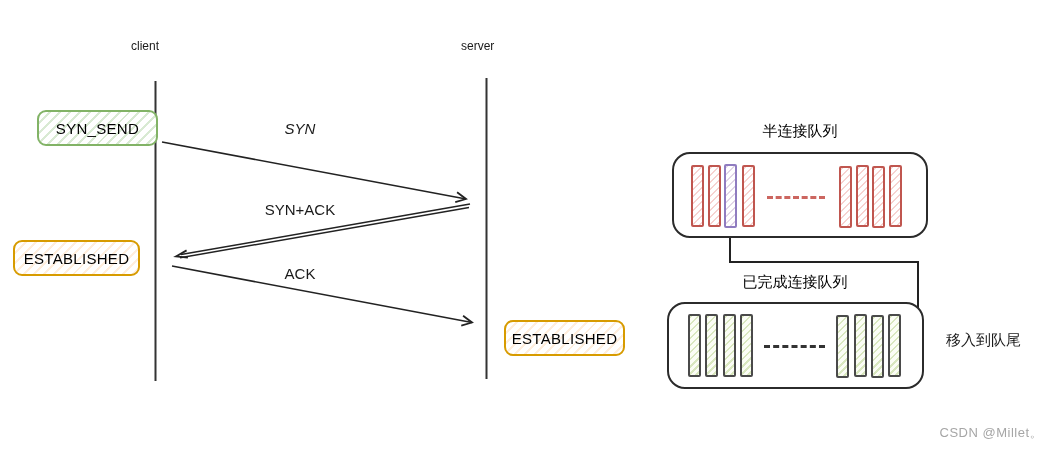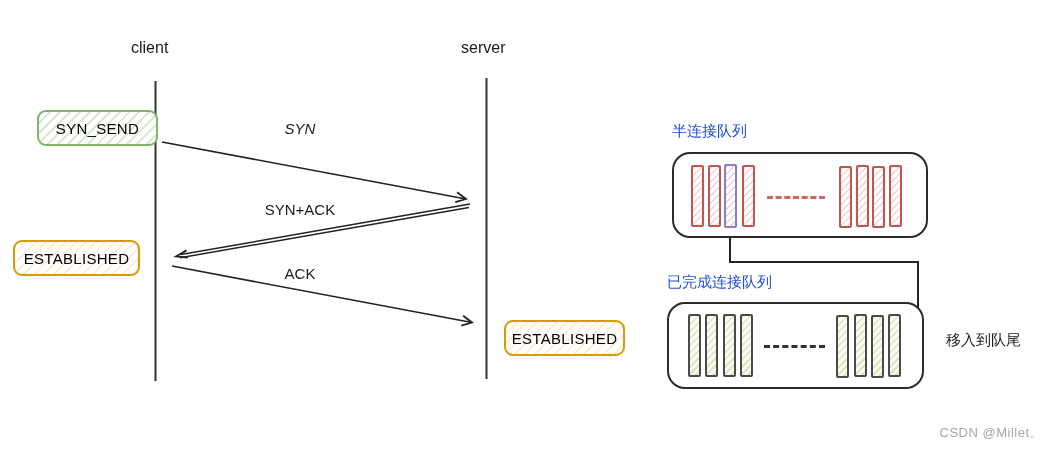--- a/index.html
+++ b/index.html
@@ -1,32 +1,32 @@
 <!DOCTYPE html>
 <html><head>
 <meta charset="utf-8">
 <style>
   html,body{margin:0;padding:0;background:#fff;}
   .canvas{
     position:relative;width:1051px;height:450px;background:#ffffff;overflow:hidden;
     font-family:"Liberation Sans", sans-serif;color:#000;
   }
   .abs{position:absolute;}
-  .lifeline-label{font-size:16px;color:#1a1a1a;}
+  .lifeline-label{font-size:12px;color:#1a1a1a;}
   .overlay{position:absolute;left:0;top:0;width:1051px;height:450px;pointer-events:none;}
   .state-box{
     position:absolute;display:flex;align-items:center;justify-content:center;
     font-size:15px;letter-spacing:0.3px;border:2px solid #000;border-radius:9px;
     box-sizing:border-box;background:#fff;
   }
   .state-box.green{border-color:#82b366;background:repeating-linear-gradient(135deg,#d9ead3 0,#d9ead3 2px,#ffffff 2px,#ffffff 7px);margin-left:21px;}
   .state-box.orange{border-color:#d79b00;background:repeating-linear-gradient(135deg,#ffeedd 0,#ffeedd 2px,#ffffff 2px,#ffffff 7px);}
   .state-box.blue{border-color:#6c8ebf;background:repeating-linear-gradient(135deg,#dae8fc 0,#dae8fc 2px,#ffffff 2px,#ffffff 7px);}
   .msg-label{position:absolute;font-size:15px;text-align:center;color:#1a1a1a;}
-  .queue-title{position:absolute;font-size:15px;color:#1d4ed8;}
+  .queue-title{position:absolute;font-size:15px;text-align:center;color:#000000;}
   .queue-box{
     position:absolute;border:2.5px solid #2b2b2b;border-radius:18px;background:#fff;box-sizing:border-box;
   }
   .bar{position:absolute;width:13px;box-sizing:border-box;border:2px solid #000;border-radius:2px;}
   .bar.red{border-color:#c0564f;background:repeating-linear-gradient(135deg,#f6d3d1 0,#f6d3d1 1.6px,#ffffff 1.6px,#ffffff 5px);}
   .bar.purple{border-color:#8f7cc0;background:repeating-linear-gradient(135deg,#e1d5e7 0,#e1d5e7 1.6px,#ffffff 1.6px,#ffffff 5px);}
   .bar.green{border-color:#4a4a4a;background:repeating-linear-gradient(135deg,#d9e7bf 0,#d9e7bf 1.8px,#fbfdf5 1.8px,#fbfdf5 5px);}
   .dash-sep{position:absolute;height:0;border-top:3px dashed #333;}
   .dash-sep.red{border-top-color:#cc6660;}
   .annotation{position:absolute;font-size:15px;color:#1a1a1a;}

